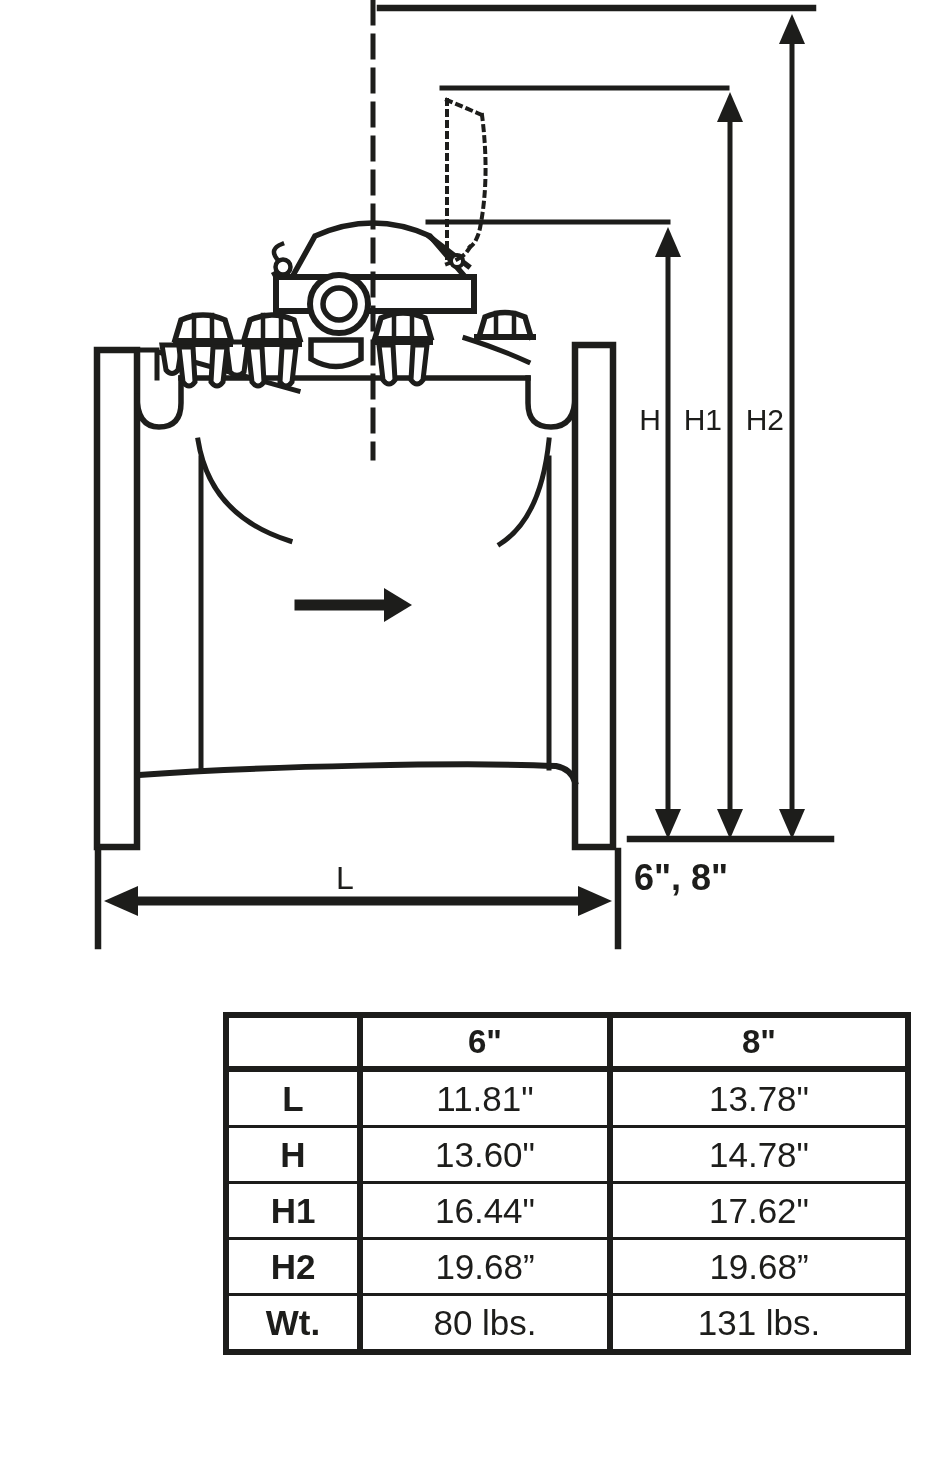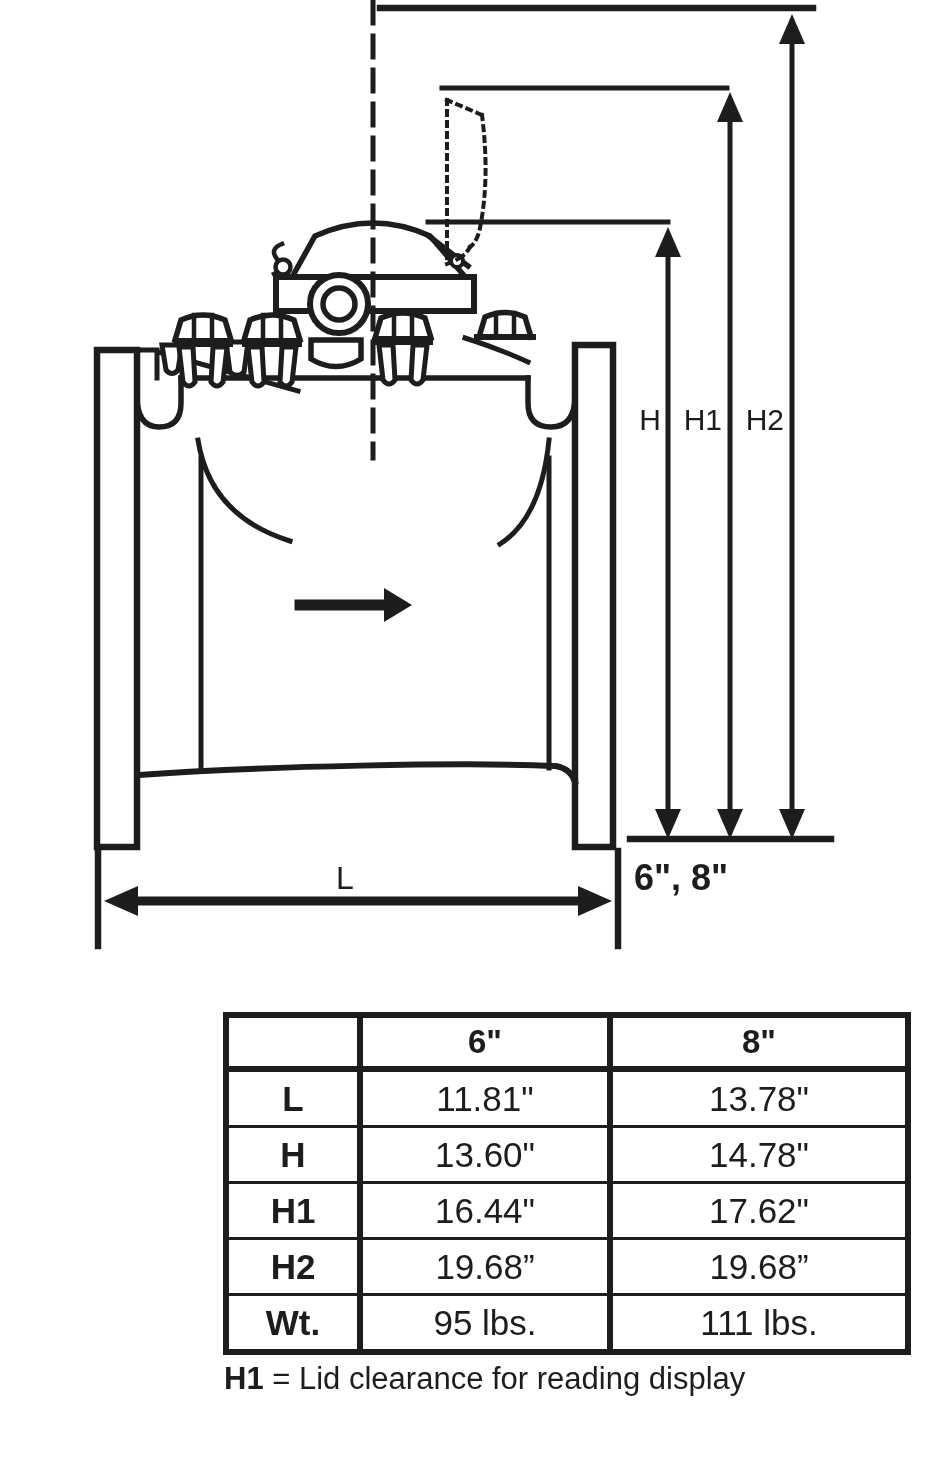--- a/index.html
+++ b/index.html
@@ -182,26 +182,22 @@
       <td class="c2">16.44"</td>
       <td class="c3">17.62"</td>
     </tr>
     <tr class="row">
       <td class="c1 lbl">H2</td>
       <td class="c2">19.68”</td>
       <td class="c3">19.68”</td>
     </tr>
     <tr class="row">
       <td class="c1 lbl">Wt.</td>
-      <td class="c2">95 lbs.</td>
-      <td class="c3">111 lbs.</td>
+      <td class="c2">80 lbs.</td>
+      <td class="c3">131 lbs.</td>
     </tr>
   </tbody>
     </table>
 
   <div class="notes">
-    <div>
-      <b>H1</b>
-      <span>= Lid clearance for reading display</span>
-    </div>
   </div>
 
 </div>
 
 </body></html>

